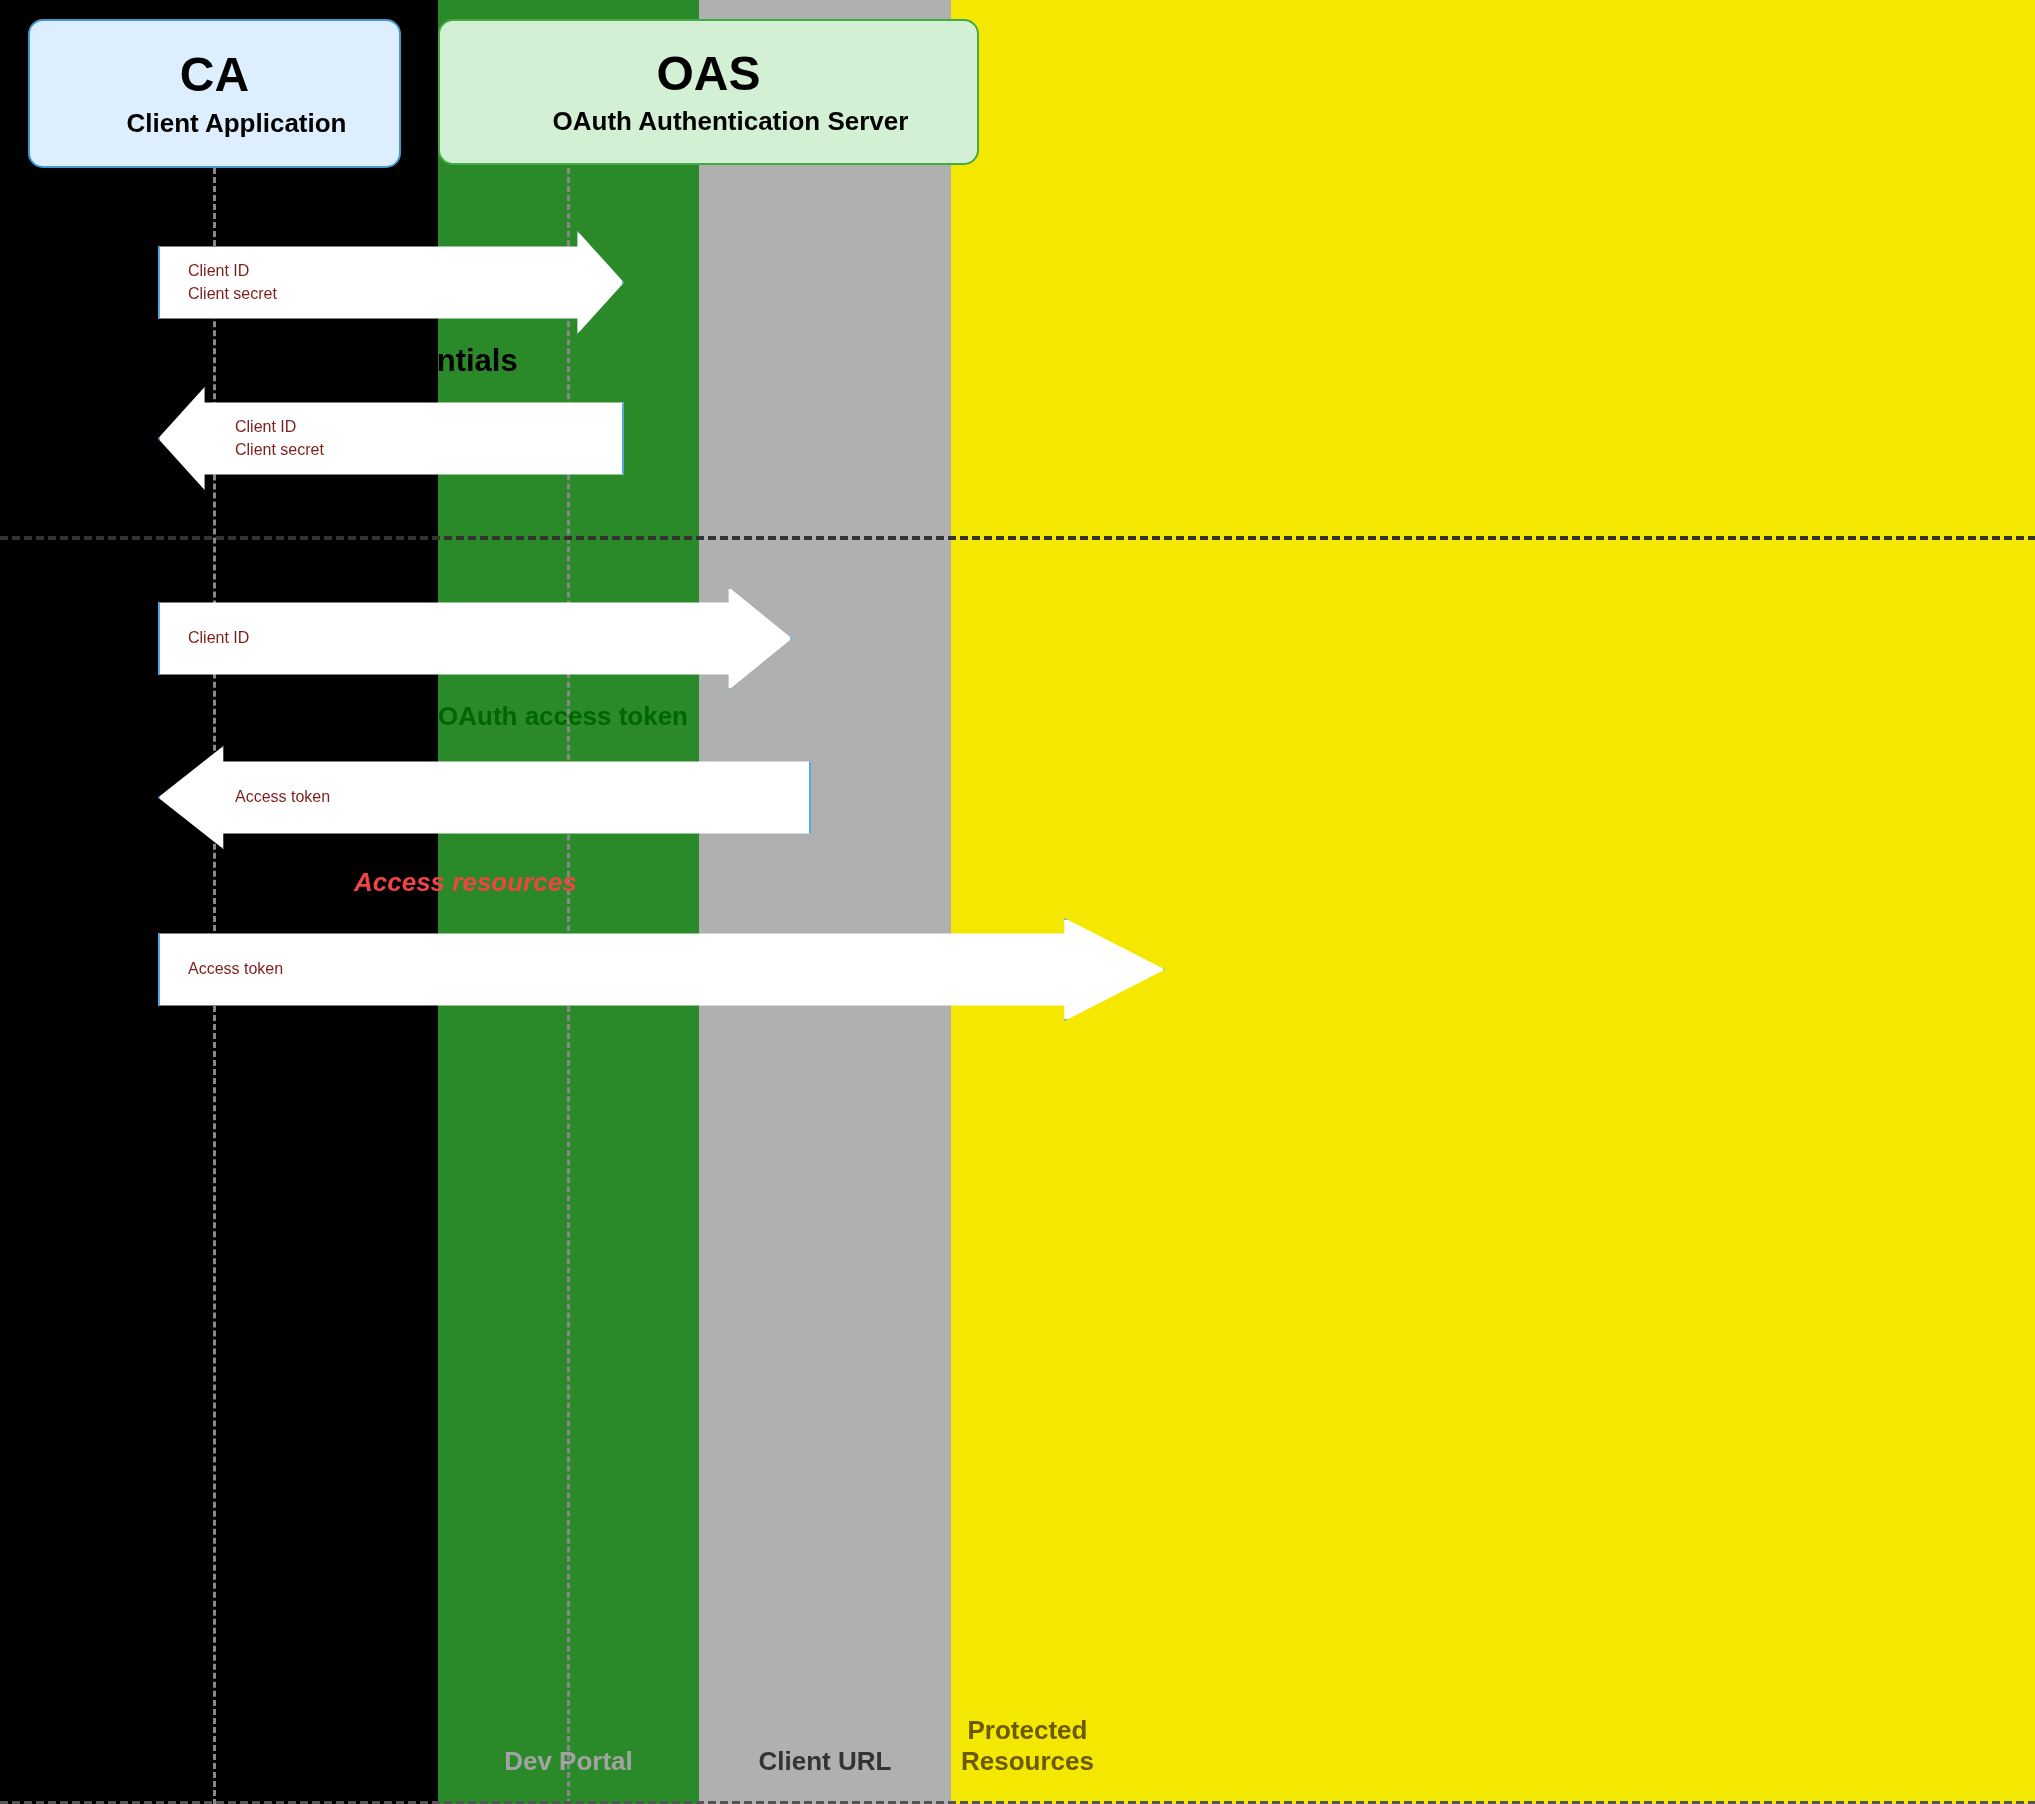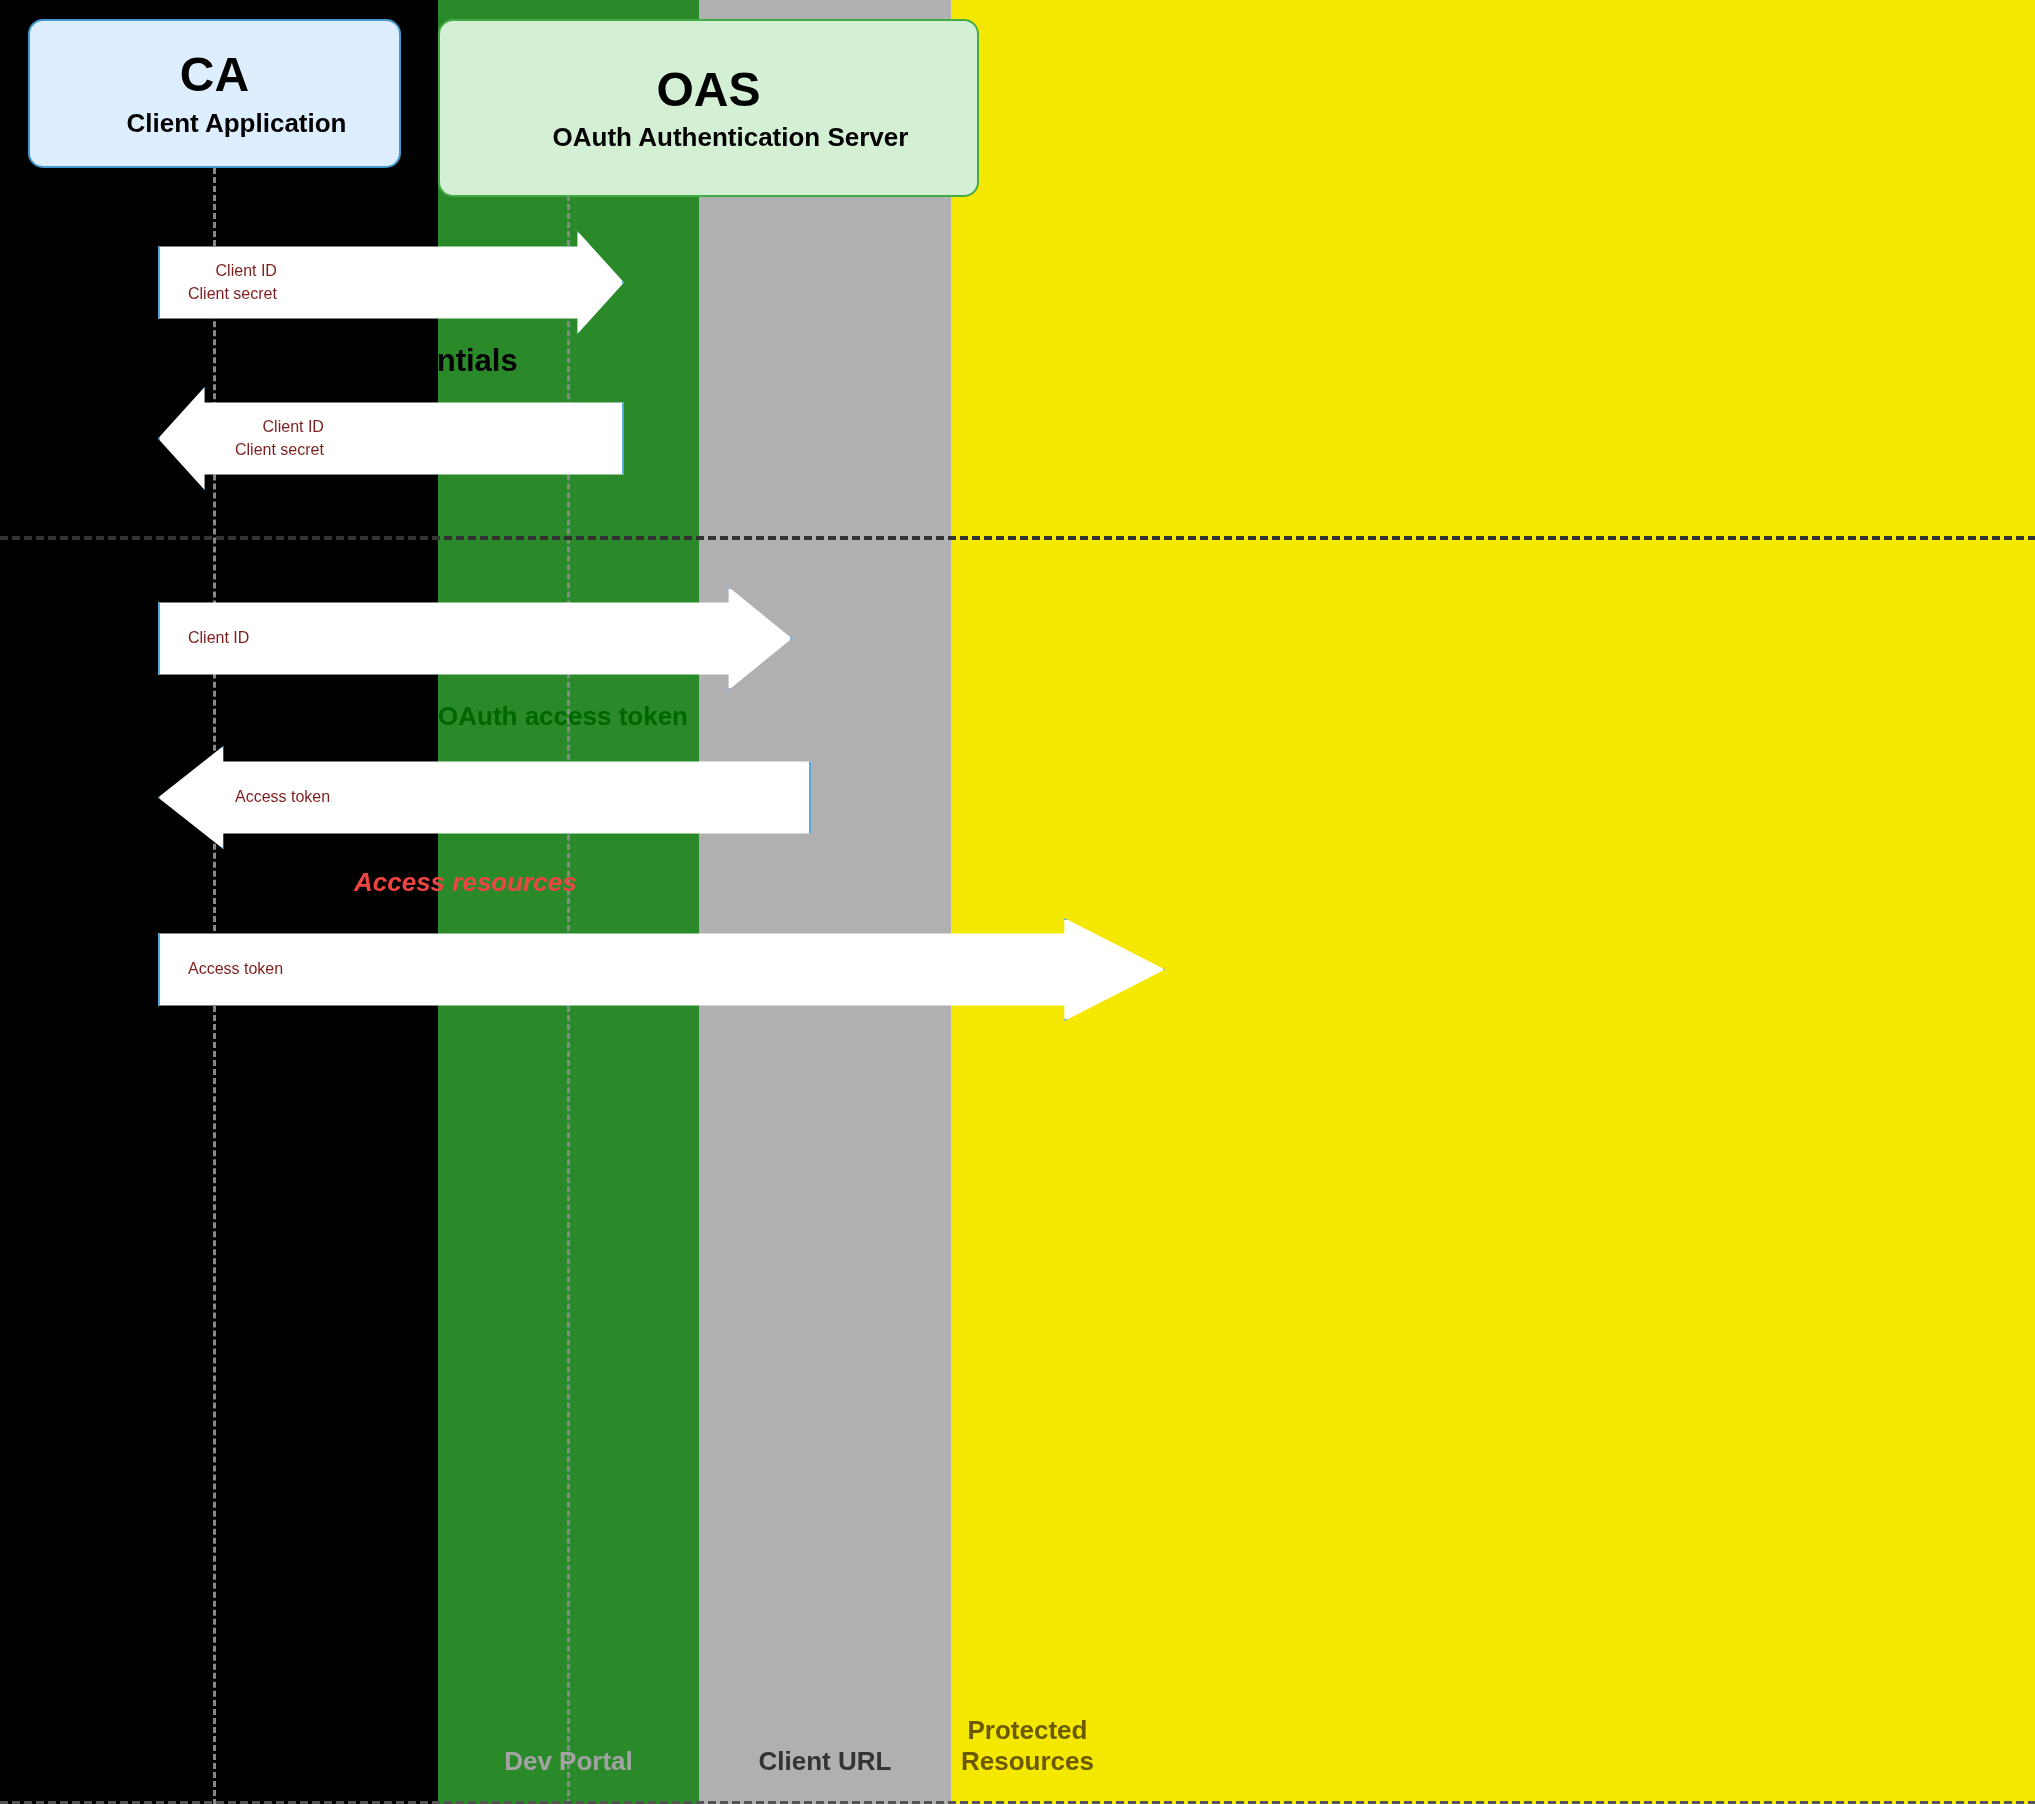--- a/index.html
+++ b/index.html
@@ -1,15 +1,15 @@
 <!DOCTYPE html>
 <html style="font-size:15px"><head>
   <meta charset="utf-8">
   <style>
-    * { box-sizing: border-box; margin: 0; padding: 0; text-align: right; }
+    * { box-sizing: border-box; margin: 0; padding: 0; }
     body {
       background: #000;
       font-family: Arial, Helvetica, sans-serif;
       width: 2036px;
       height: 1805px;
       overflow: hidden;
       position: relative;
     }
 
     .diagram-container {
@@ -64,21 +64,21 @@
       display: flex;
       flex-direction: column;
       align-items: center;
       justify-content: center;
     }
 
     .header-oas {
       position: absolute;
       top: 18.6px; left: 438px;
       width: 541px;
-      height: 178px;
+      height: 146px;
       background: #d4f0d4;
       border: 2.8px solid #44aa44;
       border-radius: 15px;
       display: flex;
       flex-direction: column;
       align-items: center;
       justify-content: center;
       z-index: 10;
     }
 

